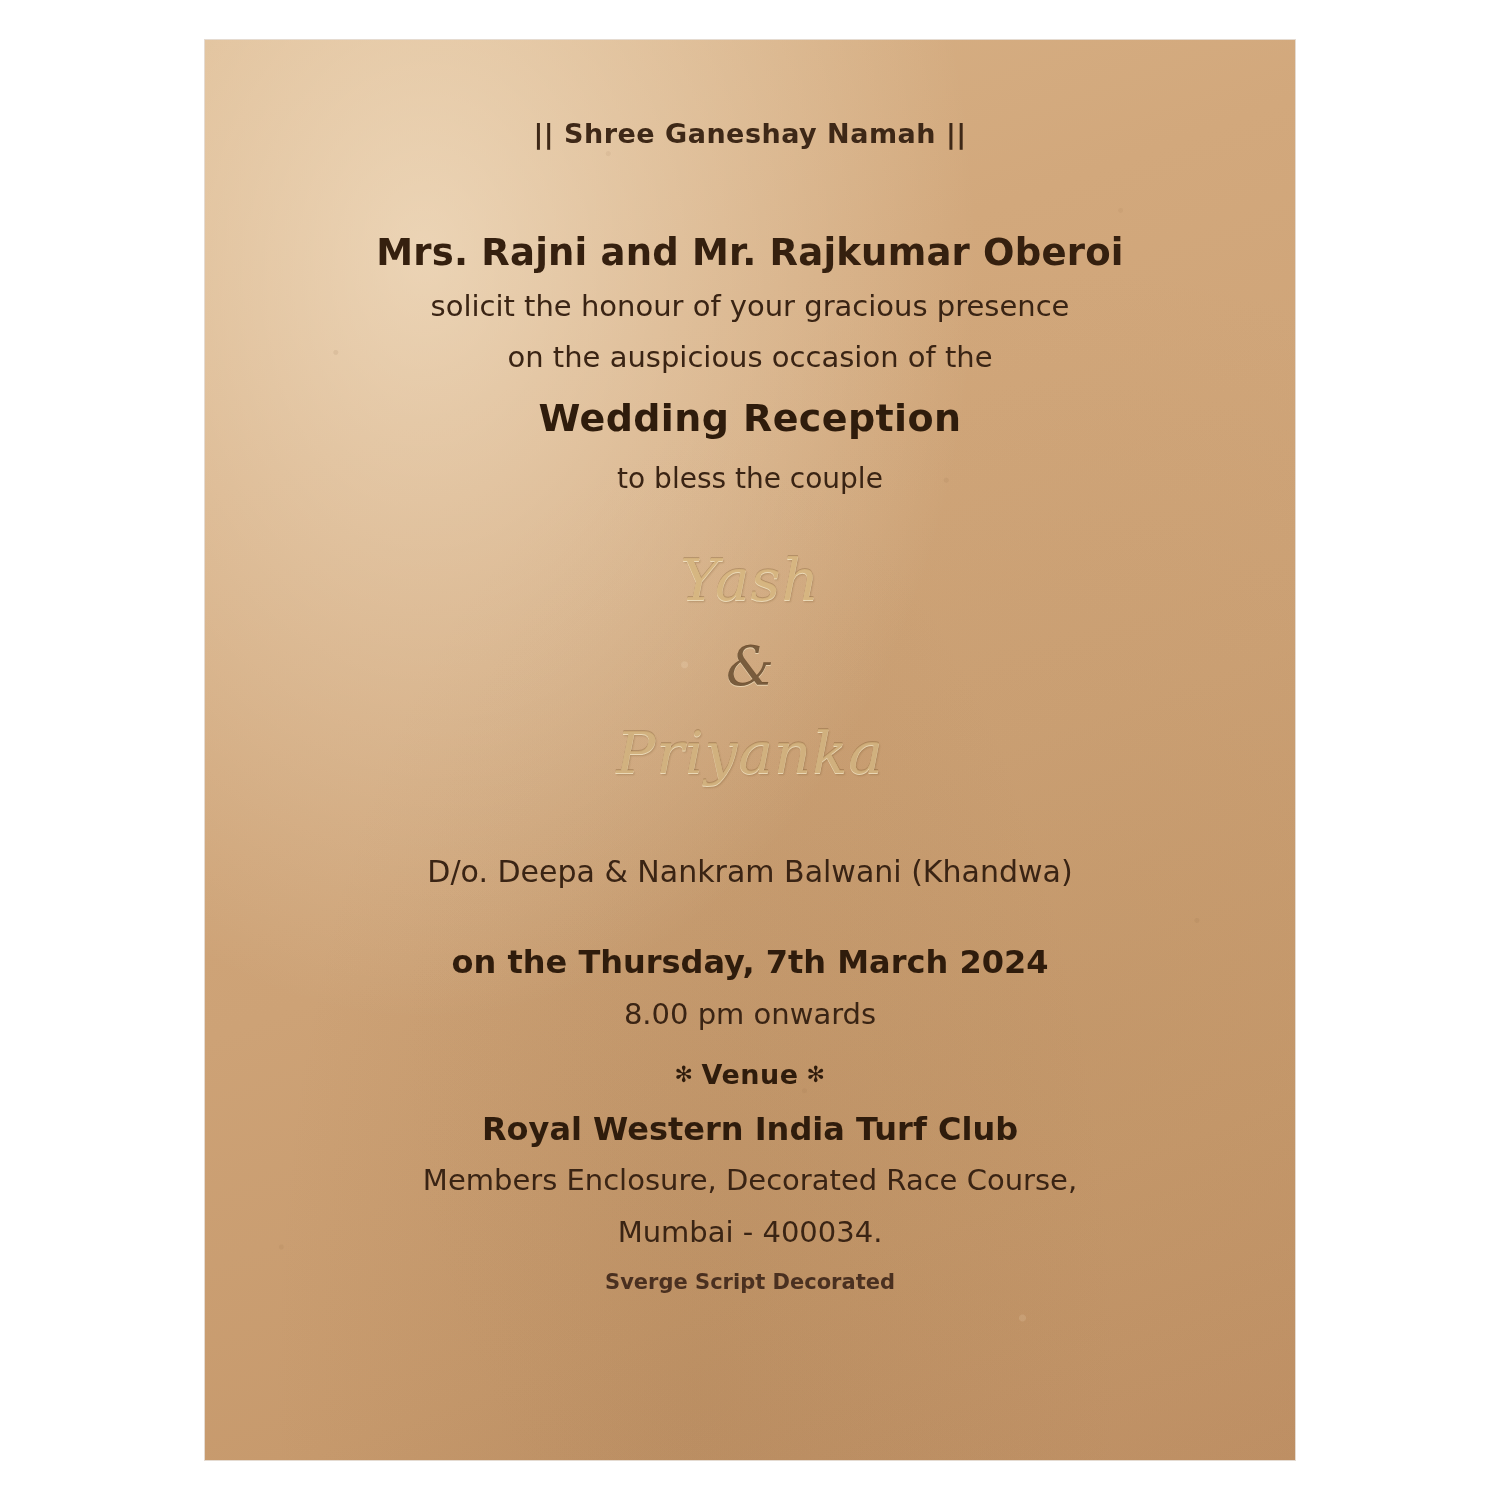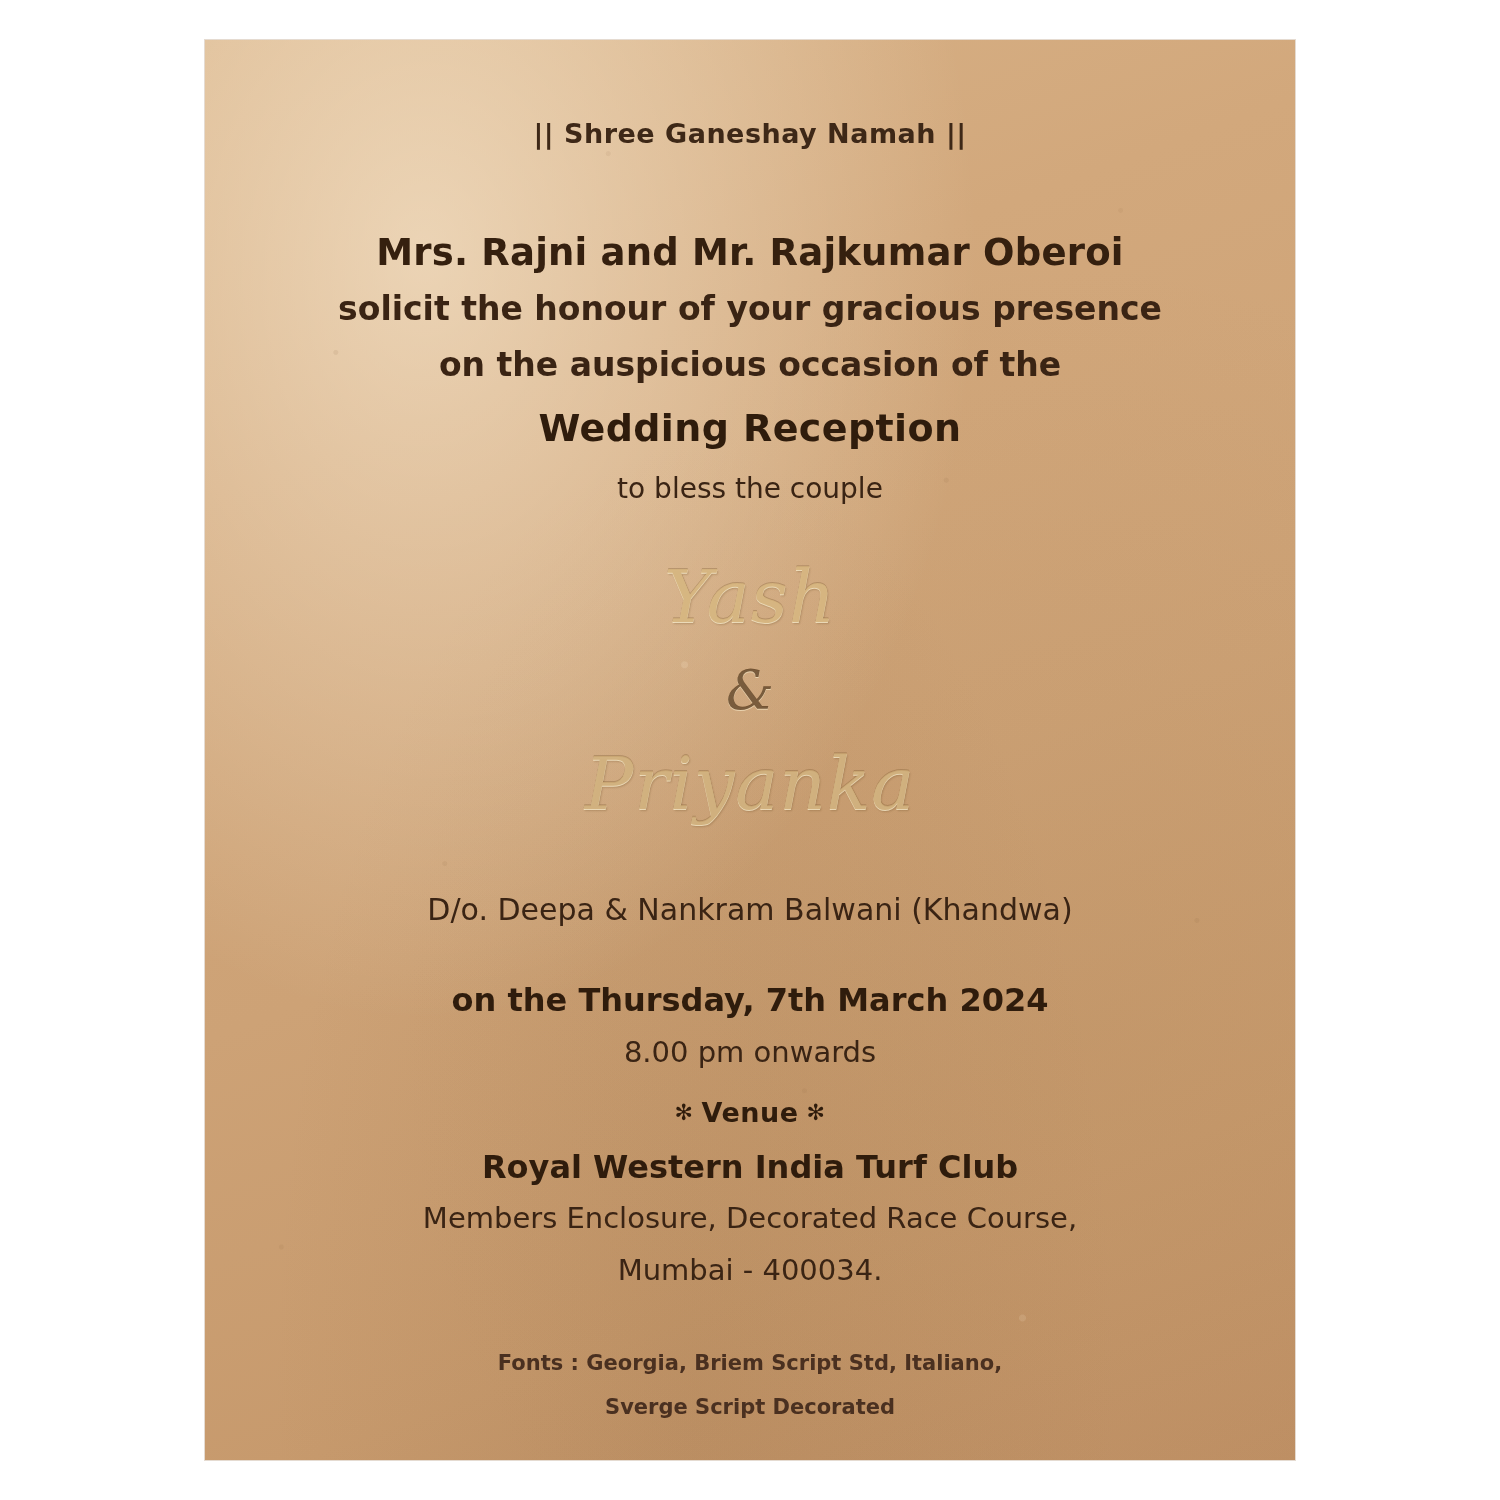--- a/index.html
+++ b/index.html
@@ -76,25 +76,24 @@
 
   .hosts {
     margin-top: 82px;
     font-size: 37px;
     font-weight: 700;
     color: #35200f;
     letter-spacing: 0.2px;
   }
 
   .line {
-    font-size: 33px;
+    font-size: 29px;
     color: #3a2414;
     margin-top: 14px;
     line-height: 1.28;
-    font-weight: bold;
   }
 
   .occasion {
     font-size: 38px;
     font-weight: 700;
     color: #2f1c0c;
     margin-top: 20px;
     letter-spacing: 0.4px;
   }
 
@@ -105,21 +104,21 @@
   }
 
   
   .names-block {
     margin-top: 56px;
   }
 
   .script-name {
     font-family: "DejaVu Serif", serif;
     font-style: italic;
-    font-size: 72px;
+    font-size: 58px;
     line-height: 1.0;
     color: rgba(214, 180, 125, 0.92);
     text-shadow:
       0 1px 0 rgba(255,246,215,0.75),
       0 -1px 0 rgba(120,85,45,0.35),
       1px 2px 2px rgba(110,78,40,0.30);
     letter-spacing: 1px;
     opacity: 0.95;
   }
 
@@ -226,18 +225,17 @@
       <div class="time">8.00 pm onwards</div>
 
       <div class="venue-head">
         <span class="flower">✻</span><span>Venue</span><span class="flower">✻</span>
       </div>
 
       <div class="venue-name">Royal Western India Turf Club</div>
       <div class="venue-addr">Members Enclosure, Decorated Race Course,</div>
       <div class="venue-addr">Mumbai - 400034.</div>
 
-      <div class="fonts-note">Fonts : Georgia, Briem Script Std, Italiano,</div>
       <div class="fonts-note" style="margin-top:16px;">Sverge Script Decorated</div>
 
     </div>
   </div>
 </div>
 
 </body></html>

